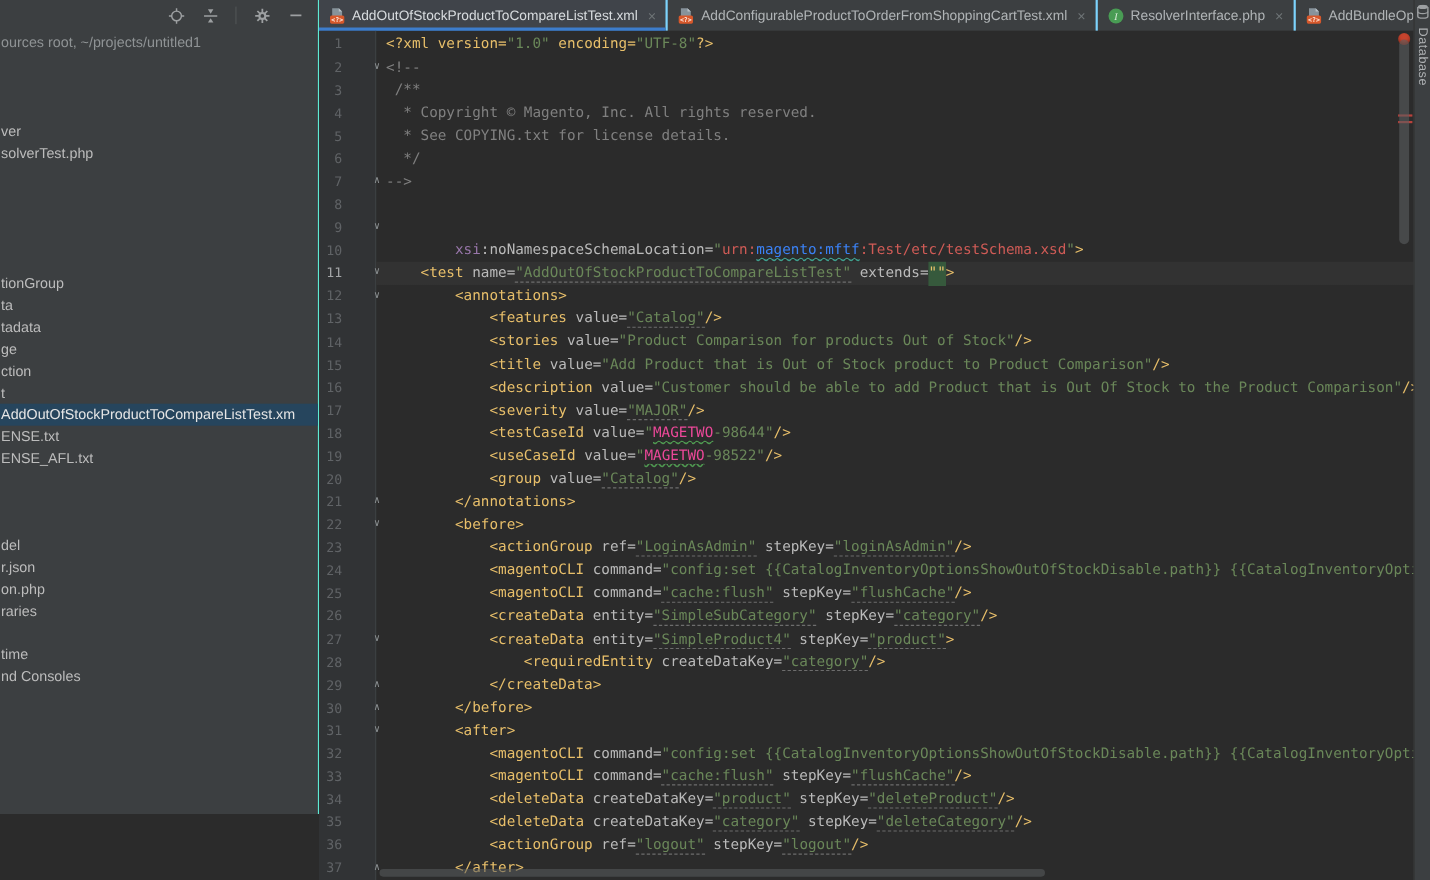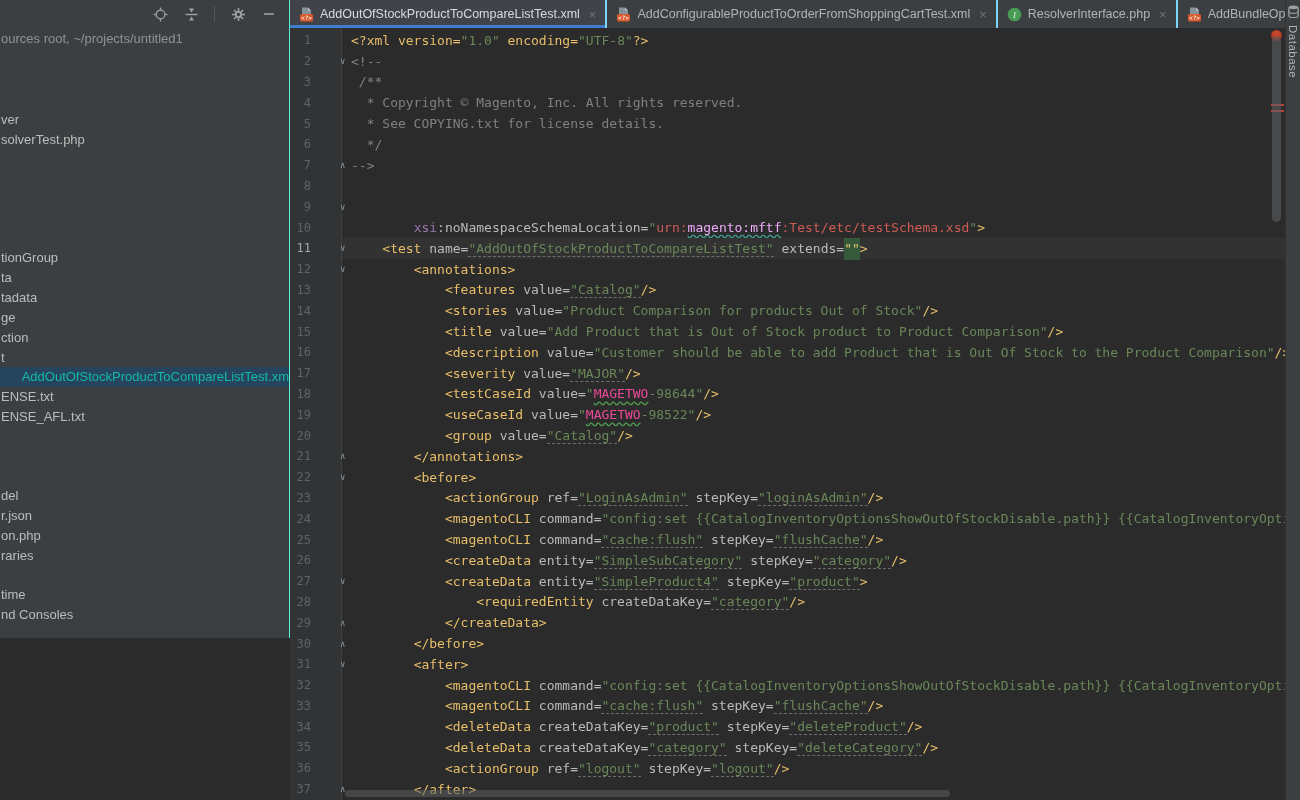--- a/index.html
+++ b/index.html
@@ -1,30 +1,30 @@
 <!DOCTYPE html>
 <html><head>
 <meta charset="utf-8">
 <style>
   html,body{margin:0;padding:0;background:#2b2b2b;}
   #app{position:relative;width:1300px;height:800px;overflow:hidden;
        font-family:"Liberation Sans",sans-serif;background:#2b2b2b;}
 
   
-  .project-panel{position:absolute;left:0;top:0;width:289px;height:638px;
+  .project-panel{position:absolute;left:0;top:0;width:289px;height:740px;
                  background:#3c3f41;border-right:7px solid #5eead4;}
   .panel-toolbar{position:absolute;top:0;left:0;right:0;height:28px;display:flex;
                  justify-content:flex-end;align-items:center;gap:15px;padding-right:12px;}
   .tool-ic{width:16px;height:16px;display:flex;align-items:center;justify-content:center;}
   .tb-sep{width:1px;height:16px;background:#515557;}
   .panel-hint{position:absolute;top:31px;left:1px;color:#8f9395;font-size:13px;white-space:nowrap;}
   .tree{position:absolute;top:0;left:0;width:100%;height:100%;}
   .tree-row{position:absolute;left:0;width:100%;height:20px;line-height:20px;
             color:#bcbcbc;font-size:13px;padding-left:1px;white-space:nowrap;box-sizing:border-box;}
-  .tree-row.selected{background:#26455d;color:#14b8a6;text-align:right;}
+  .tree-row.selected{background:#26455d;color:#e5e5e5;}
 
   
   .editor{position:absolute;left:290px;top:0;width:996px;height:800px;}
   .tab-bar{position:absolute;top:0;left:0;right:0;height:28px;background:#3c3f41;
            border-bottom:1px solid #323232;display:flex;align-items:stretch;}
   .tab{display:flex;align-items:center;gap:6px;padding:0 9px;font-size:12.5px;color:#b0b4b6;
        border-right:2px solid #7dd3fc;position:relative;white-space:nowrap;cursor:default;}
   .tab.active{color:#d7dbde;background:#40444a;}
   .tab.active::after{content:'';position:absolute;left:0;right:0;bottom:-1px;height:4px;background:#3d7dcc;}
   .tab .close{color:#6e7476;font-size:13px;margin-left:3px;}
@@ -41,21 +41,21 @@
   .foldcol{flex:0 0 40px;position:relative;height:100%;}
   .fold{position:absolute;left:29px;top:50%;transform:translateY(-50%);
         color:#8f9496;font-size:9px;line-height:9px;}
   .src{white-space:pre;}
   .s-tag{color:#e8bf6a}.s-attr{color:#bababa}.s-txt{color:#a9b7c6}
   .s-str{color:#6a8759}
   .s-stru{color:#6a8759;border-bottom:1px dashed #6d6d6d}
   .s-typo{color:#ec4899;text-decoration:underline;text-decoration-style:wavy;
           text-decoration-color:#4f9a51;text-underline-offset:2px;}
   .s-red{color:#cf5b56}
-  .s-redtypo{color:#f0abfc;text-decoration:underline;text-decoration-style:wavy;
+  .s-redtypo{color:#3b82f6;text-decoration:underline;text-decoration-style:wavy;
              text-decoration-color:#3f9f8d;text-underline-offset:2px;}
   .s-cmt{color:#808080}.s-ns{color:#9876aa}
   .s-hl{color:#eac46d;background:#36593c;padding:3px 0 4px;}
 
   .vscroll-thumb{position:absolute;right:5px;top:8px;width:9px;height:186px;
                  background:#5a5d5f;opacity:.6;border-radius:5px;}
   .stripe-mark{position:absolute;right:2px;width:13px;height:2px;background:#b9423c;}
   .error-badge{position:absolute;right:4px;top:2px;width:11px;height:11px;border-radius:50%;
                background:#c7442e;box-shadow:inset 0 -2px 3px rgba(0,0,0,.35);}
   .hscroll-thumb{position:absolute;left:55px;bottom:3px;width:605px;height:7px;

